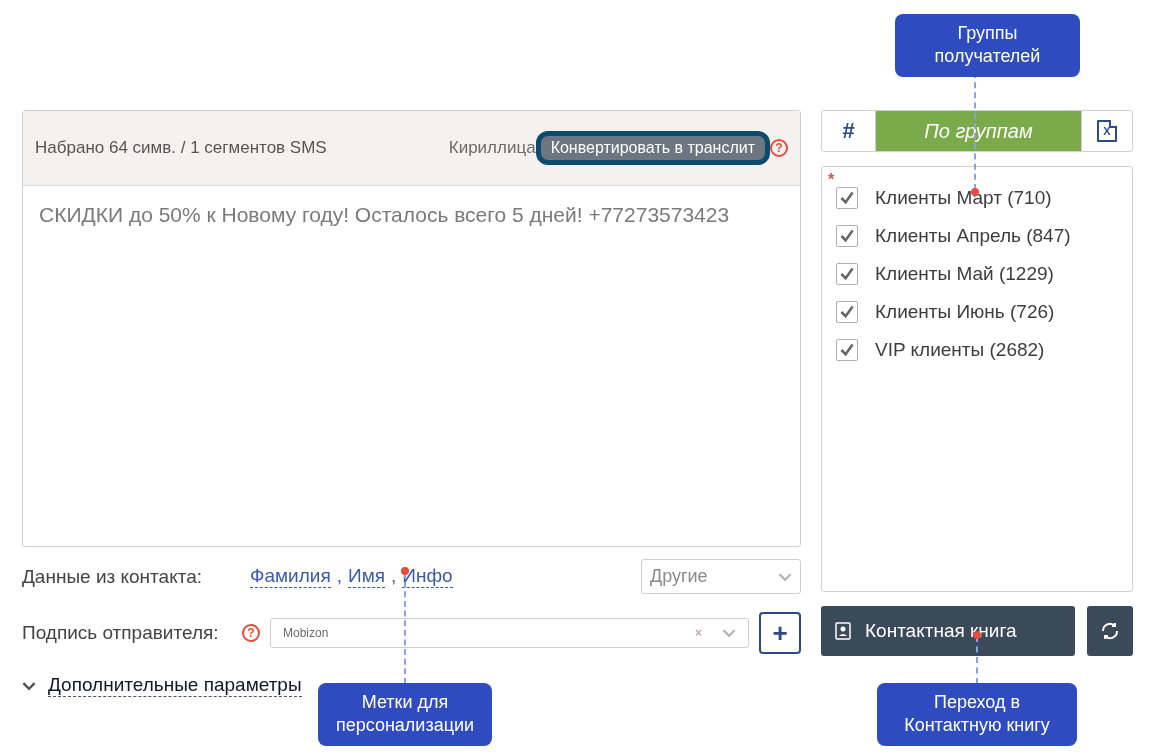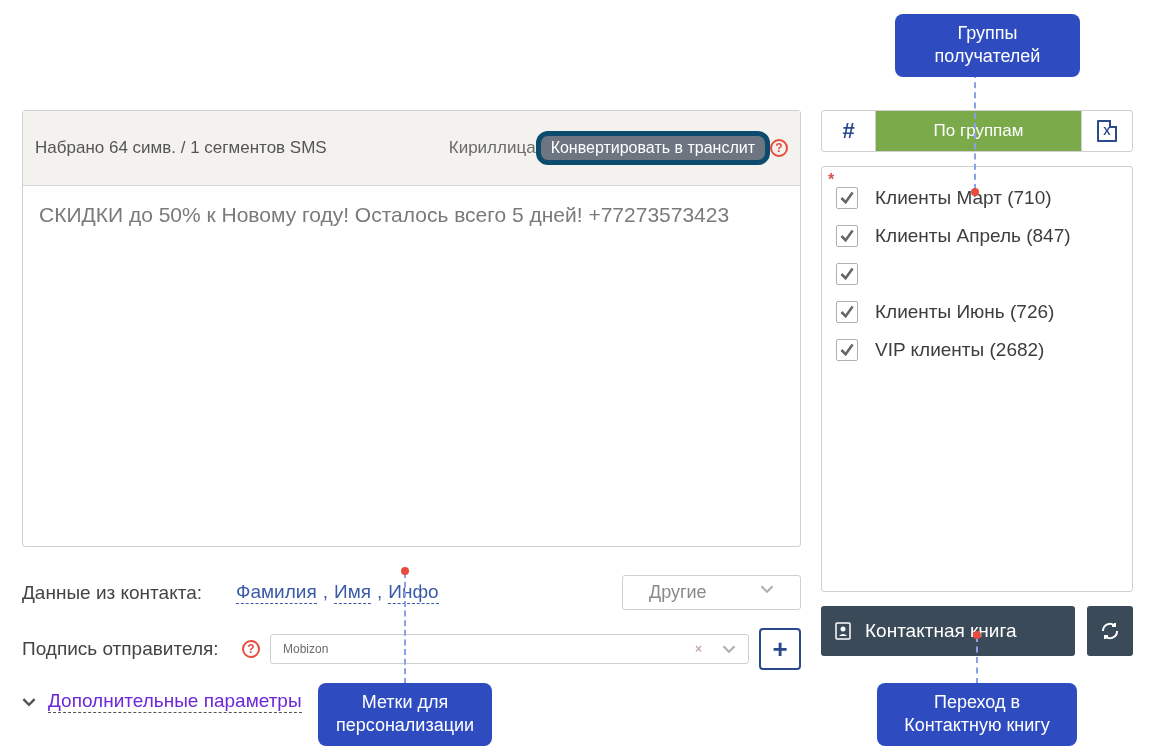--- a/index.html
+++ b/index.html
@@ -8,40 +8,40 @@
 .left { flex: 1; max-width: 780px; }
 .right { width: 312px; }
 .box { border: 1px solid #d0d0d0; border-radius: 3px; background: #fff; }
 .msg-header { display: flex; align-items: center; justify-content: space-between; padding: 20px 12px; border-bottom: 1px solid #d8d8d8; background: #f4f2ee; font-size: 17px; color: #555; }
 .msg-header-left { color: #555; }
 .msg-header-right { display: flex; align-items: center; }
 .script-label { color: #6b6b6b; }
 .translit-btn { background: #6d7680; color: #fff; border: 5px solid #0c4a6e; border-radius: 12px; padding: 3px 10px; font-size: 16px; cursor: pointer; }
 .help-icon { width: 18px; height: 18px; border: 2px solid #e74c3c; border-radius: 50%; color: #e74c3c; font-size: 12px; font-weight: bold; display: inline-flex; align-items: center; justify-content: center; }
 .msg-body { padding: 14px 16px; height: 360px; font-size: 21px; color: #7a7a7a; line-height: 1.4; }
-.contact-row { display: flex; align-items: center; margin-top: 28px; font-size: 19px; color: #444; gap: 4px; }
+.contact-row { display: flex; align-items: center; margin-top: 12px; font-size: 19px; color: #444; gap: 18px; }
 .contact-label { min-width: 210px; }
 .field-links { display: flex; gap: 6px; }
 .field-link { color: #3a5aa8; border-bottom: 1px dashed #3a5aa8; cursor: pointer; }
 .field-sep { color: #3a5aa8; }
-.others-select { margin-left: auto; border: 1px solid #d0d0d0; border-radius: 3px; padding: 6px 26px; width: 179px; display: flex; align-items: flex-start; justify-content: space-between; color: #8a8a8a; font-size: 18px; background: #fff; cursor: pointer; }
+.others-select { margin-left: auto; border: 1px solid #d0d0d0; border-radius: 3px; padding: 6px 8px; width: 160px; display: flex; align-items: center; justify-content: space-between; color: #8a8a8a; font-size: 18px; background: #fff; cursor: pointer; }
 .chevron { width: 14px; height: 14px; }
 .sender-row { display: flex; align-items: center; margin-top: 18px; font-size: 19px; color: #444; gap: 10px; }
 .sender-label { min-width: 210px; }
 .sender-select { border: 1px solid #d0d0d0; border-radius: 3px; padding: 7px 12px; flex: 1; display: flex; align-items: center; justify-content: space-between; color: #6b6b6b; font-size: 12px; background: #fff; cursor: pointer; }
 .sender-select .x { color: #c9a7a7; margin-right: 10px; font-weight: bold; }
 .add-btn { width: 42px; height: 42px; border: 2px solid #2a4a8a; border-radius: 4px; background: #fff; color: #2a4a8a; font-size: 26px; font-weight: bold; display: flex; align-items: center; justify-content: center; cursor: pointer; }
-.adv-row { margin-top: 20px; display: flex; align-items: center; gap: 12px; font-size: 19px; color: #6d28d9; text-align: center; }
+.adv-row { margin-top: 20px; display: flex; align-items: center; gap: 12px; font-size: 19px; color: #0f172a; text-align: center; }
 .adv-chevron { width: 14px; height: 14px; }
 .adv-link { border-bottom: 1px dashed #555; cursor: pointer; }
 .tabs-box { display: flex; border: 1px solid #d0d0d0; border-radius: 3px; overflow: hidden; height: 42px; }
 .tab { display: flex; align-items: center; justify-content: center; border-right: 1px solid #d0d0d0; cursor: pointer; }
 .tab:last-child { border-right: none; }
 .tab-hash { width: 54px; color: #2a4a8a; font-size: 22px; font-weight: bold; }
-.tab-groups { flex: 1; background: #7baa4a; color: #fff; font-size: 17px; }
+.tab-groups { flex: 1; background: #7baa4a; color: #fff; font-size: 20px; font-style: italic; }
 .tab-excel { width: 50px; color: #2a4a8a; position: relative; }
 .groups-box { border: 1px solid #d0d0d0; border-radius: 3px; margin-top: 14px; padding: 12px 10px 10px 10px; height: 426px; position: relative; background: #fff; }
 .req-star { position: absolute; top: 4px; left: 6px; color: #d9534f; font-size: 16px; font-weight: bold; }
 .group-item { display: flex; align-items: center; gap: 17px; padding: 8px 4px; font-size: 19px; color: #3d3d3d; cursor: pointer; }
 .chk { width: 22px; height: 22px; border: 1px solid #b0b0b0; border-radius: 2px; display: inline-flex; align-items: center; justify-content: center; background: #fff; }
 .chk svg { width: 14px; height: 14px; }
 .bottom-row { display: flex; gap: 12px; margin-top: 14px; }
 .contacts-btn { flex: 1; background: #3b4a59; color: #fff; border-radius: 3px; padding: 14px 12px; display: flex; align-items: center; gap: 12px; font-size: 19px; cursor: pointer; }
 .refresh-btn { width: 46px; background: #3b4a59; color: #fff; border-radius: 3px; display: flex; align-items: center; justify-content: center; cursor: pointer; }
 .tooltip { position: absolute; background: #2f4bc0; color: #fff; border-radius: 8px; padding: 8px 16px; font-size: 18px; text-align: center; line-height: 1.3; z-index: 10; pointer-events: none; }
@@ -152,20 +152,21 @@
               </svg>
             </span>
             <span>Клиенты Апрель (847)</span>
           </div>
           <div class="group-item">
             <span class="chk">
               <svg viewBox="0 0 10 10">
                 <path d="M1 5 L4 8 L9 1" stroke="#666" stroke-width="1.8" fill="none"></path>
               </svg>
             </span>
+            <span>Клиенты Май (1229)</span>
           </div>
           <div class="group-item">
             <span class="chk">
               <svg viewBox="0 0 10 10">
                 <path d="M1 5 L4 8 L9 1" stroke="#666" stroke-width="1.8" fill="none"></path>
               </svg>
             </span>
             <span>Клиенты Июнь (726)</span>
           </div>
           <div class="group-item">

